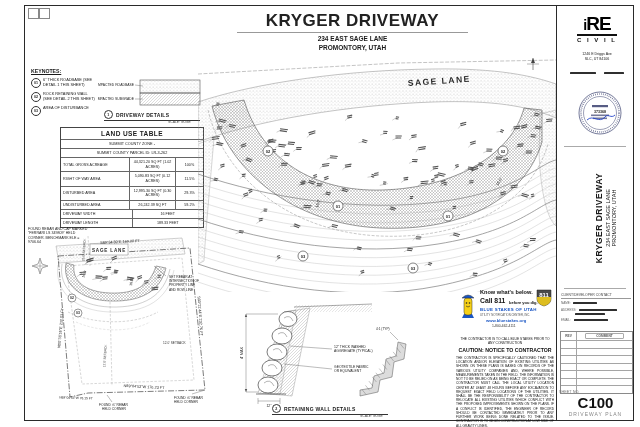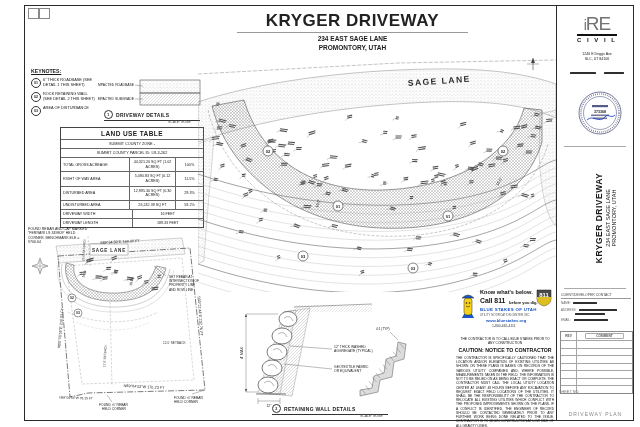--- a/index.html
+++ b/index.html
@@ -888,21 +888,21 @@
     <div class="t" style="left:24px;top:27px;font-size:2.8px;color:#555;">UTILITY NOTIFICATION CENTER, INC.</div>
     <div class="t blue" style="left:30px;top:32px;font-size:4.2px;font-weight:bold;">www.bluestakes.org</div>
     <div class="t" style="left:36px;top:38px;font-size:3.4px;color:#333;">1-800-662-4111</div>
   </div>
   <div class="abs" style="left:458px;top:337px;width:94px;font-size:3.3px;line-height:1.25;text-align:center;color:#111;">THE CONTRACTOR IS TO CALL BLUE STAKES PRIOR TO ANY CONSTRUCTION</div>
 
   <div class="t" style="left:456px;top:347px;width:98px;text-align:center;font-size:5.2px;font-weight:bold;color:#111;">CAUTION:  NOTICE TO CONTRACTOR</div>
   <div class="abs caution-body" style="left:456px;top:356px;width:98px;">THE CONTRACTOR IS SPECIFICALLY CAUTIONED THAT THE LOCATION AND/OR ELEVATION OF EXISTING UTILITIES AS SHOWN ON THESE PLANS IS BASED ON RECORDS OF THE VARIOUS UTILITY COMPANIES AND, WHERE POSSIBLE, MEASUREMENTS TAKEN IN THE FIELD. THE INFORMATION IS NOT TO BE RELIED ON AS BEING EXACT OR COMPLETE. THE CONTRACTOR MUST CALL THE LOCAL UTILITY LOCATION CENTER AT LEAST 48 HOURS BEFORE ANY EXCAVATION TO REQUEST EXACT FIELD LOCATIONS OF THE UTILITIES. IT SHALL BE THE RESPONSIBILITY OF THE CONTRACTOR TO RELOCATE ALL EXISTING UTILITIES WHICH CONFLICT WITH THE PROPOSED IMPROVEMENTS SHOWN ON THE PLANS. IF A CONFLICT IS IDENTIFIED, THE ENGINEER OF RECORD SHOULD BE CONTACTED IMMEDIATELY PRIOR TO ANY FURTHER WORK BEING DONE RELATED TO THE ISSUE. CONTRACTOR IS TO BEGIN CONSTRUCTION AT LOW SIDE OF ALL GRAVITY LINES.</div>
 
   <div class="abs" style="left:573px;top:14px;width:48px;text-align:center;">
-    <div style="font-size:19px;font-weight:normal;letter-spacing:-1px;color:#737373;line-height:1;">
+    <div style="font-size:19px;font-weight:bold;letter-spacing:-1px;color:#000000;line-height:1;">
       <span style="font-size:14px;">i</span><span>RE</span>
     </div>
     <div style="height:2px;background:#111;margin:1px 4px 1px 4px;"></div>
     <div style="font-size:6px;font-weight:bold;letter-spacing:2px;color:#111;">C I V I L</div>
   </div>
   <div class="t" style="left:560px;top:52px;width:74px;text-align:center;font-size:3.6px;">1246 E Driggs Ave</div>
   <div class="t" style="left:560px;top:57px;width:74px;text-align:center;font-size:3.6px;">SLC, UT 84106</div>
   <div class="abs" style="left:562px;top:63px;width:70px;text-align:center;">
     <span class="microbar" style="width:26px;"></span>
     <span class="microbar" style="width:20px;margin-left:3px;"></span>
@@ -975,15 +975,16 @@
         <div class="rev-c1"></div>
         <div class="rev-c2"></div>
       </div>
     <div class="rev-row">
         <div class="rev-c1"></div>
         <div class="rev-c2"></div>
       </div>
   </div>
 
   <div class="t" style="left:559px;top:390px;font-size:3.8px;color:#777;">SHEET NO.</div>
+  <div class="t" style="left:558px;top:394px;width:75px;text-align:center;font-size:15px;font-weight:bold;color:#111;">C100</div>
   <div class="t" style="left:558px;top:411px;width:75px;text-align:center;font-size:5px;letter-spacing:1px;color:#888;">DRIVEWAY PLAN</div>
 
 </div>
 
 </body></html>

